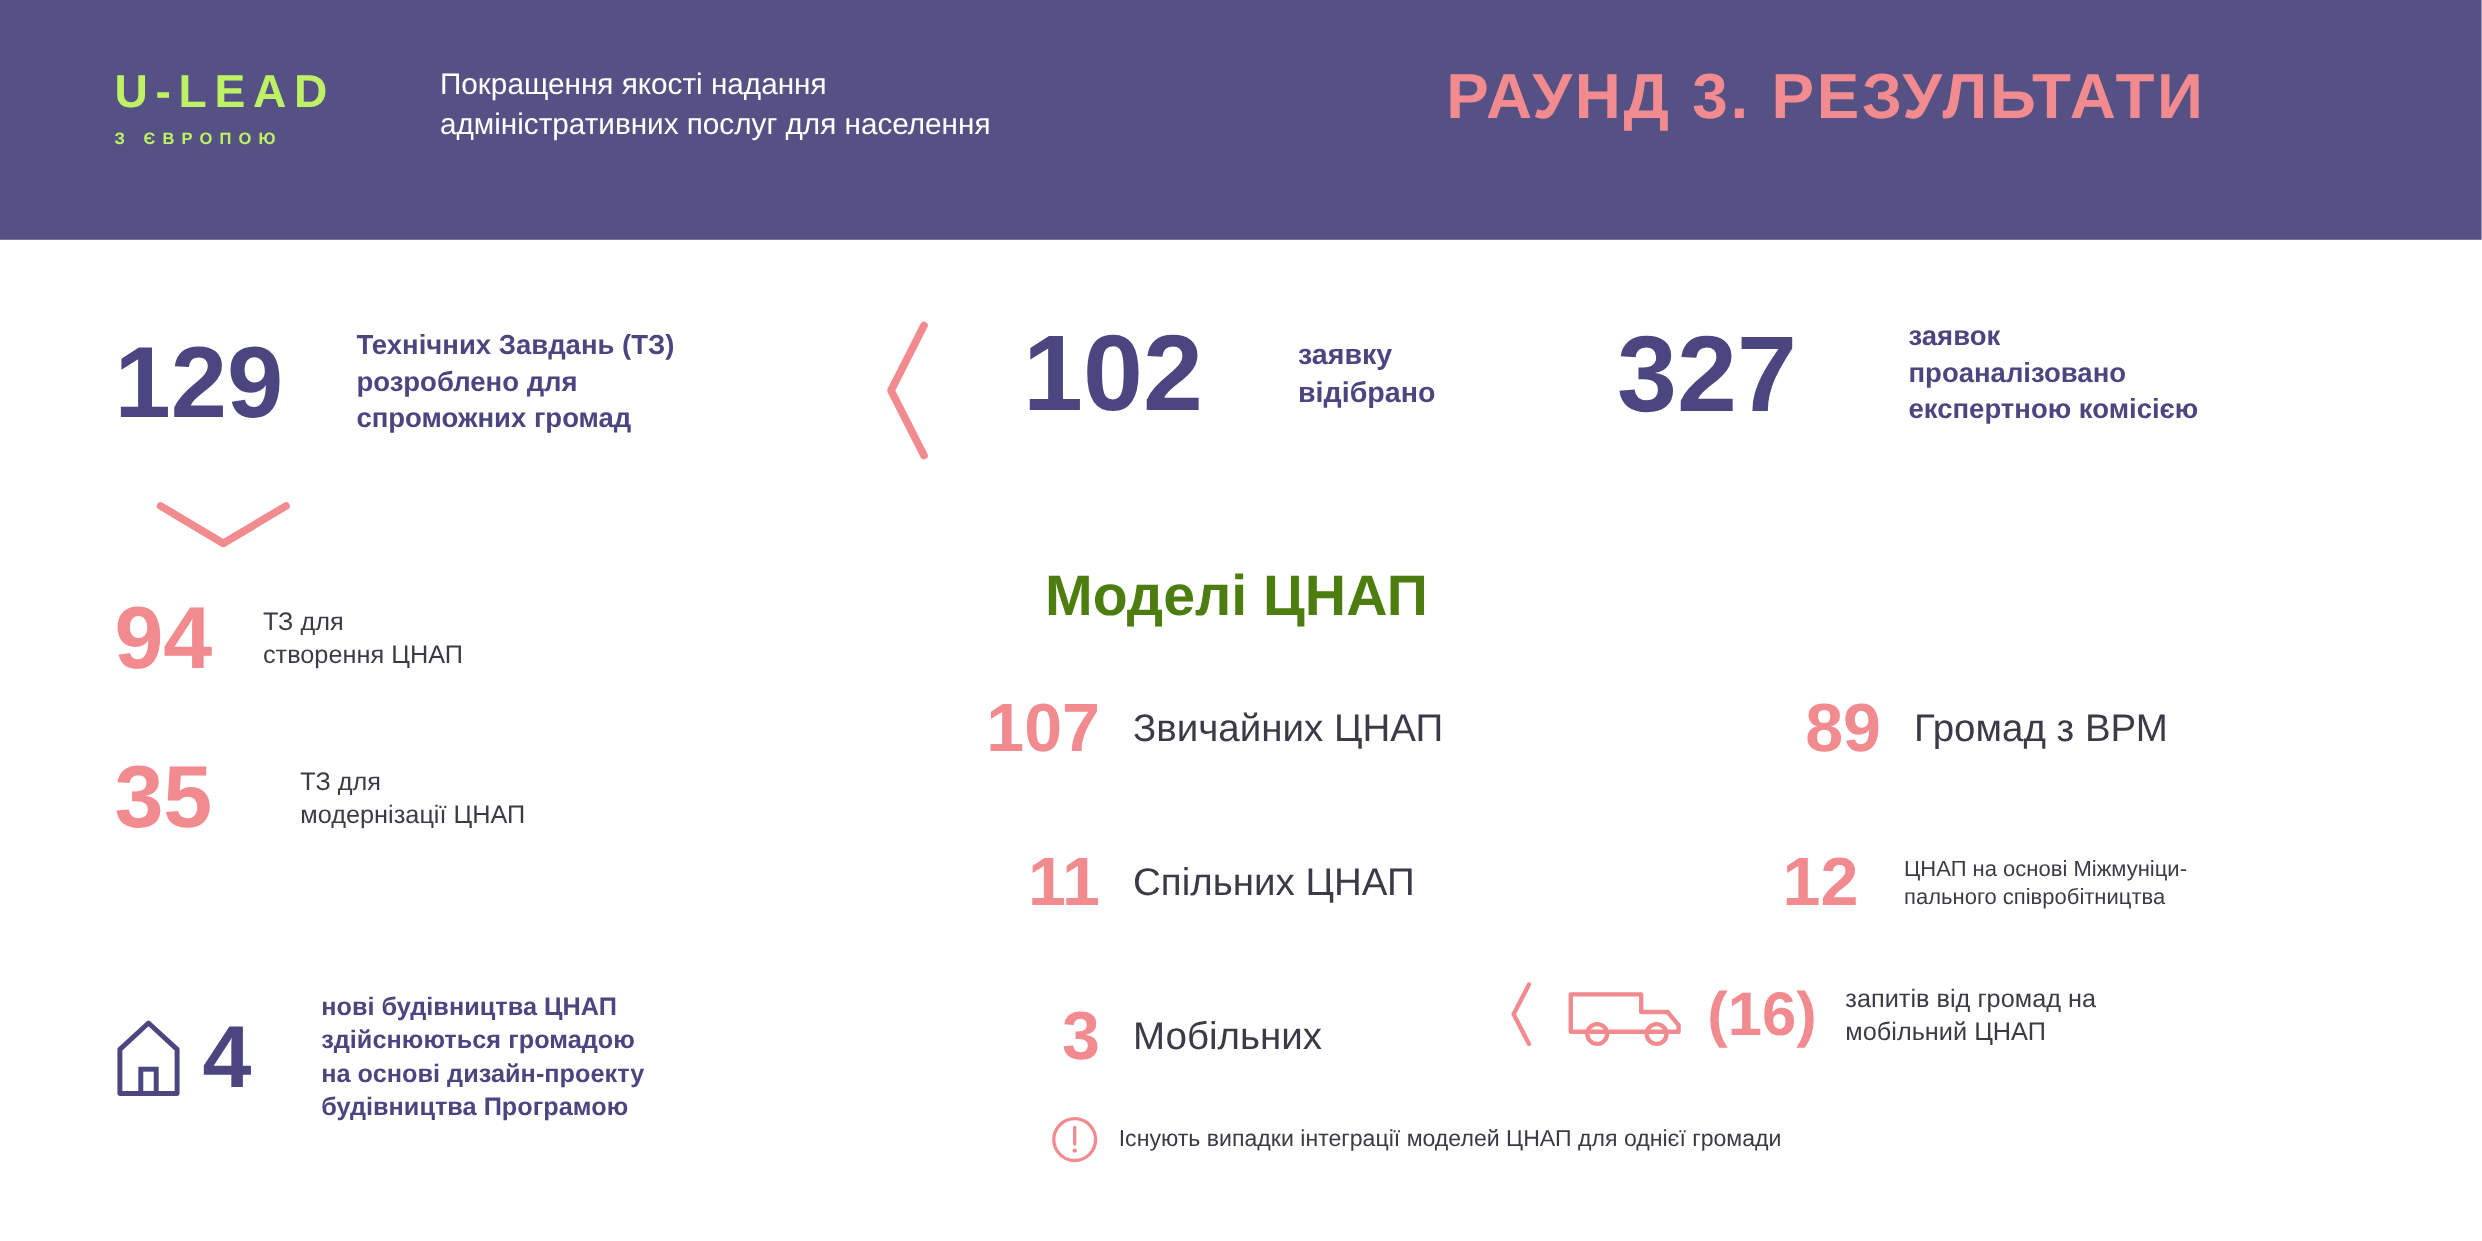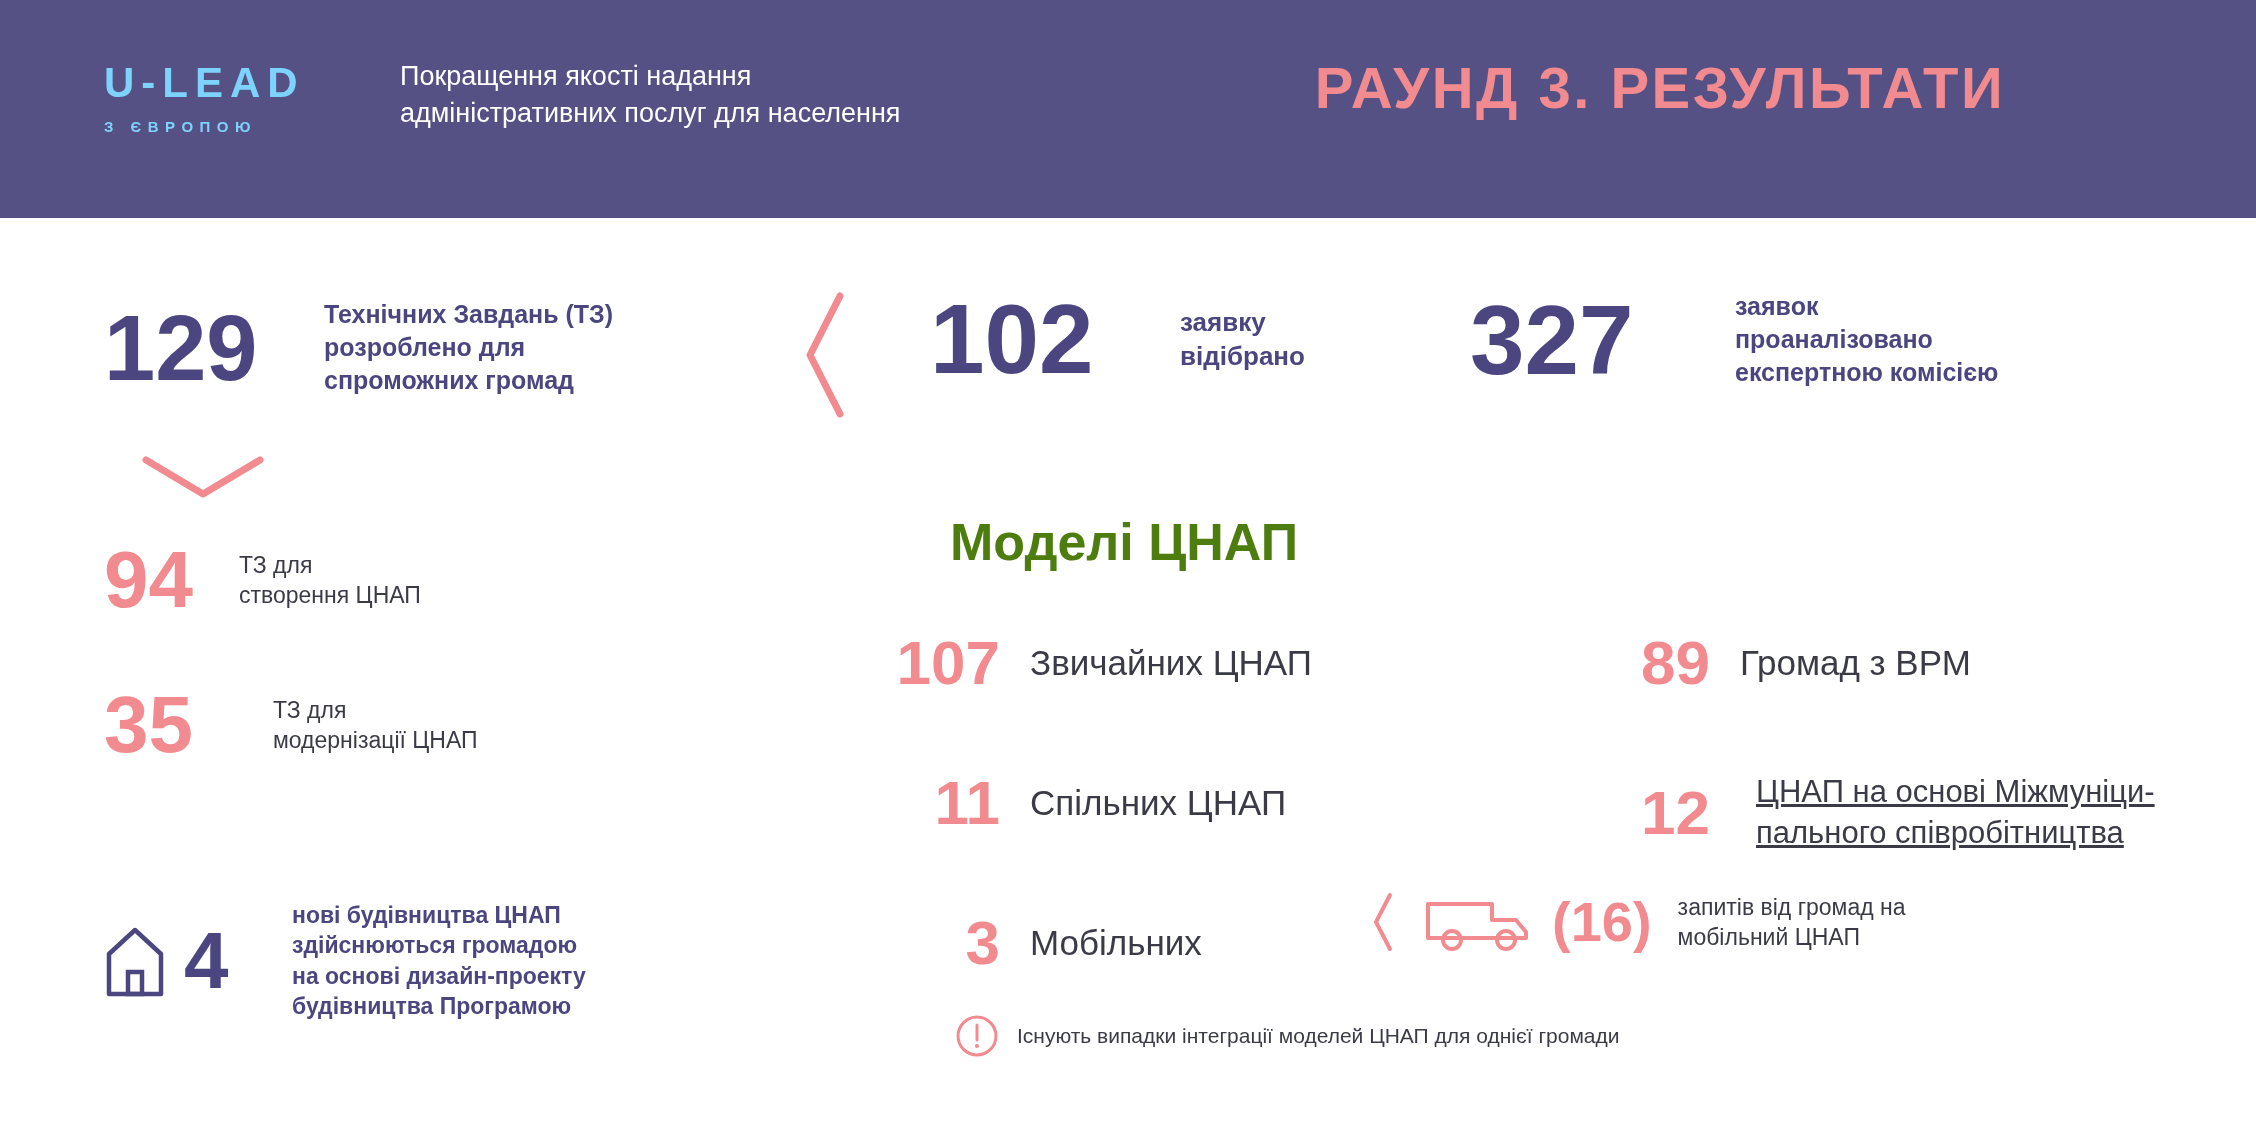--- a/index.html
+++ b/index.html
@@ -23,21 +23,21 @@
     height: 218px;
     background: #565185;
     display: flex;
     align-items: center;
   }
   .logo-block {
     position: absolute;
     left: 104px;
     top: 62px;
     width: 250px;
-    color: #7dd3fc;
+    color: #bef264;
   }
   .logo-main {
     font-size: 42px;
     font-weight: bold;
     letter-spacing: 7px;
     line-height: 1;
     white-space: nowrap;
   }
   .logo-sub {
     margin-top: 14px;
@@ -161,22 +161,22 @@
 
   #stat-3 { left: 860px; top: 912px; }
   #stat-3 .num { font-size: 62px; width: 140px; text-align: right; }
   #stat-3 .lbl { font-size: 35px; margin-left: 30px; }
 
   #stat-89 { left: 1600px; top: 632px; }
   #stat-89 .num { font-size: 62px; width: 110px; text-align: right; }
   #stat-89 .lbl { font-size: 35px; margin-left: 30px; }
 
   #stat-12 { left: 1600px; top: 772px; }
-  #stat-12 .num { font-size: 62px; width: 110px; text-align: right; }
-  #stat-12 .lbl { font-size: 31px; margin-left: 46px; text-decoration: underline; }
+  #stat-12 .num { font-size: 62px; width: 110px; text-align: center; }
+  #stat-12 .lbl { font-size: 20px; margin-left: 21px; }
 
   
   .van-group {
     position: absolute;
     left: 1370px;
     top: 890px;
     display: flex;
     align-items: center;
   }
   .chevron-left-small { width: 26px; height: 64px; margin-right: 26px; }

